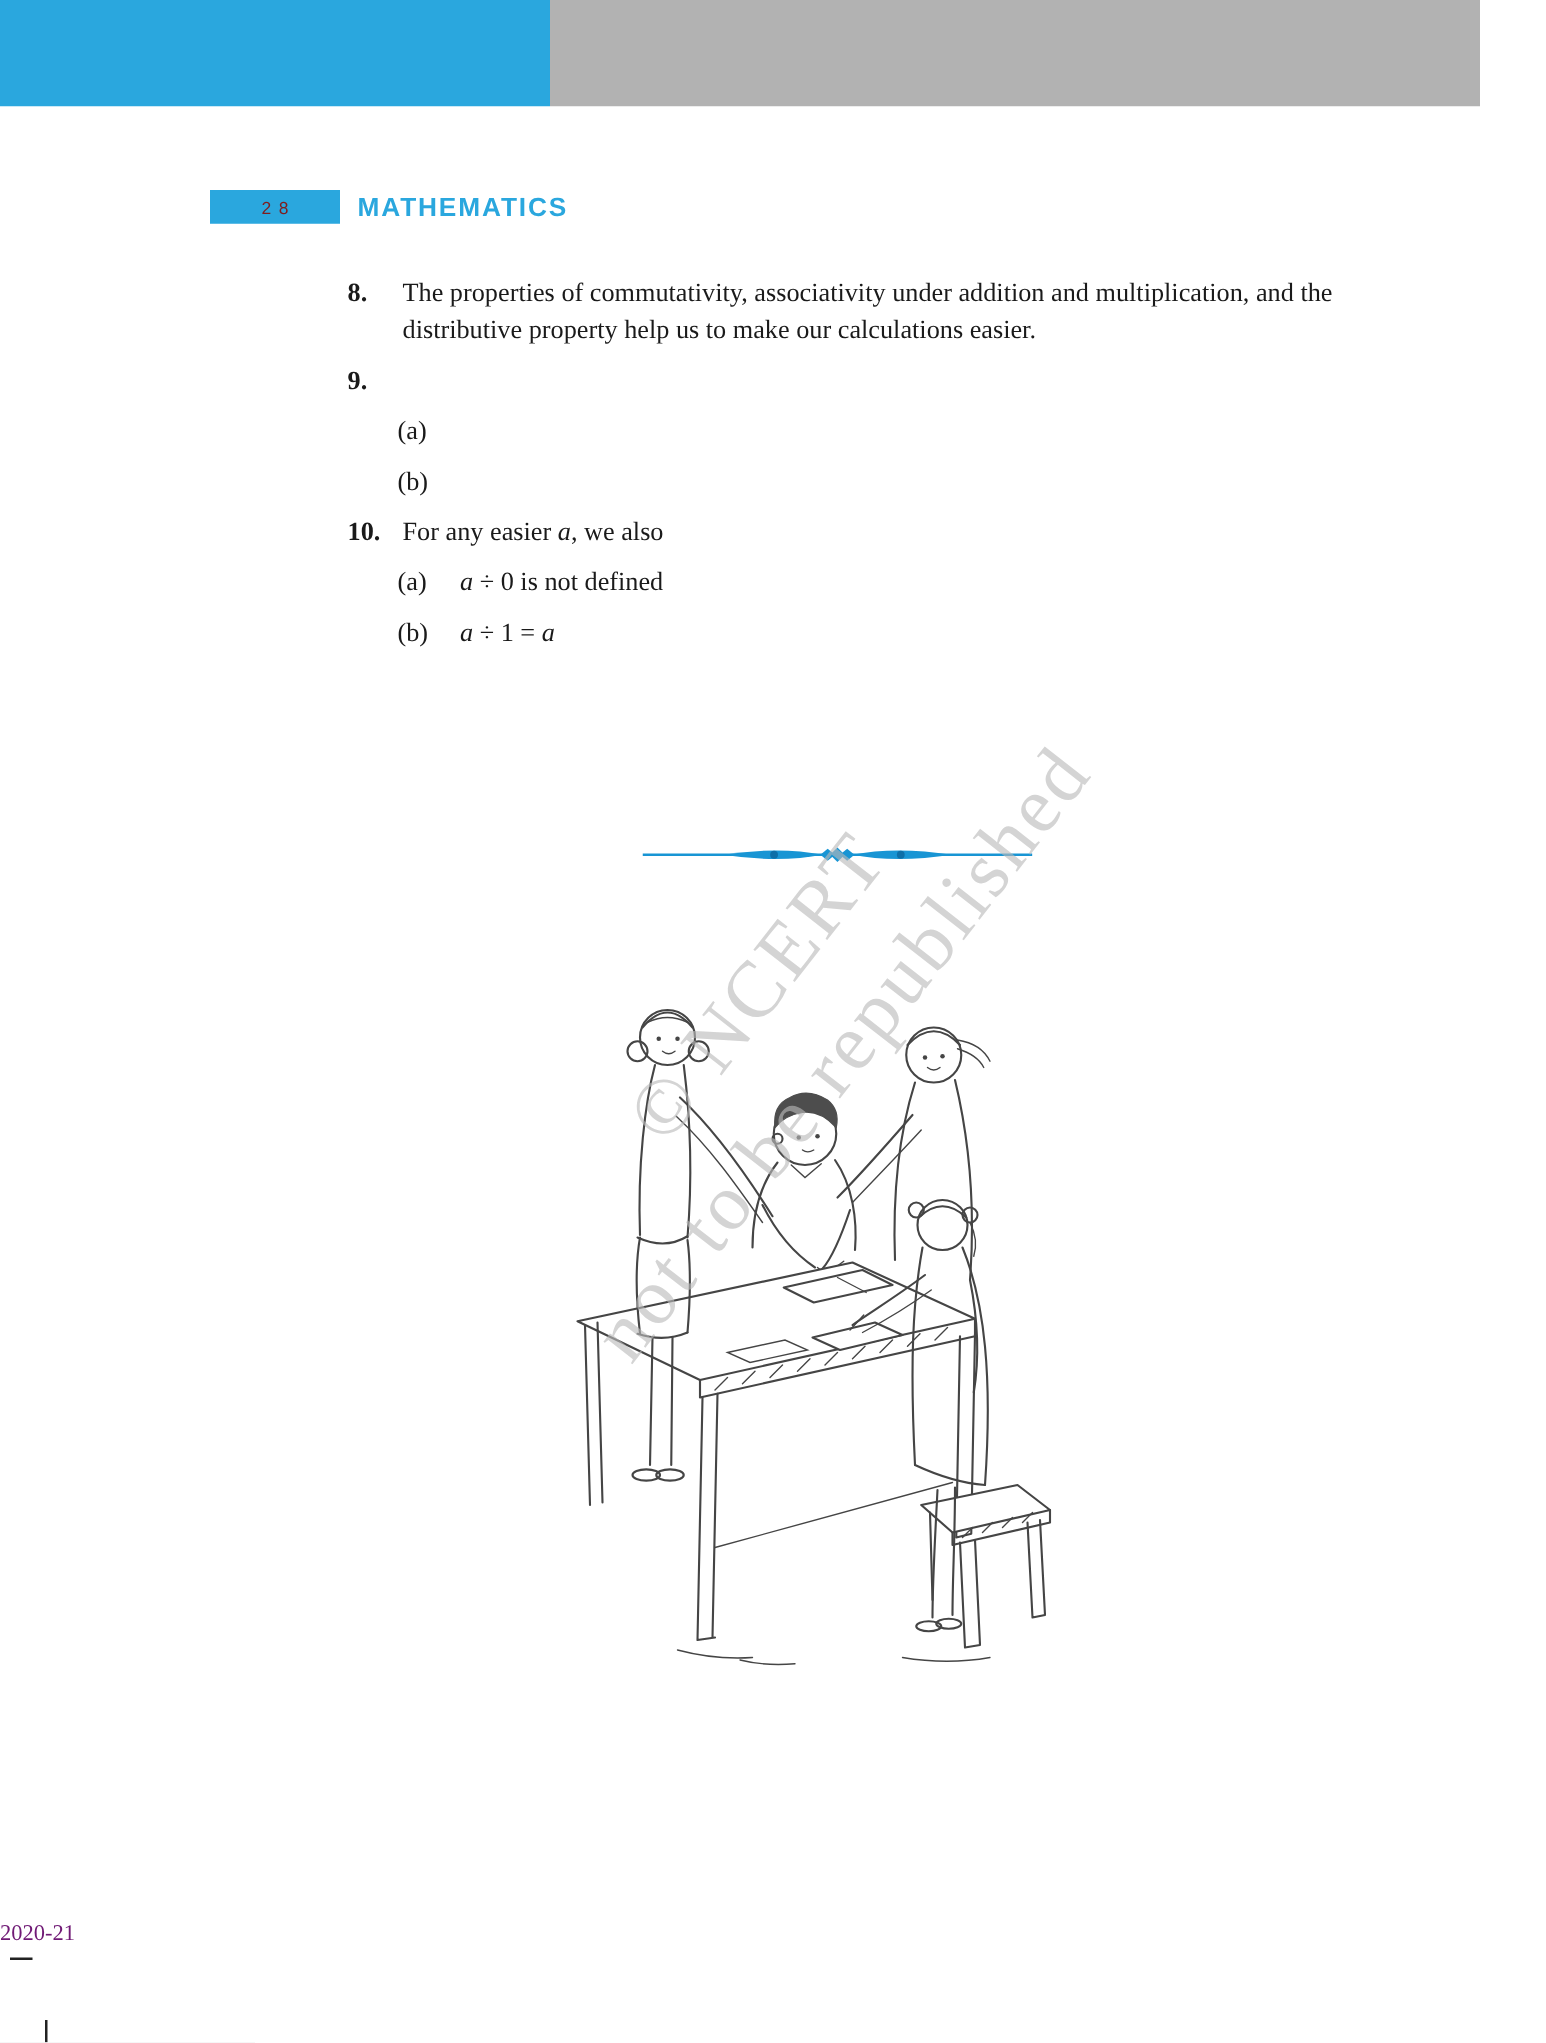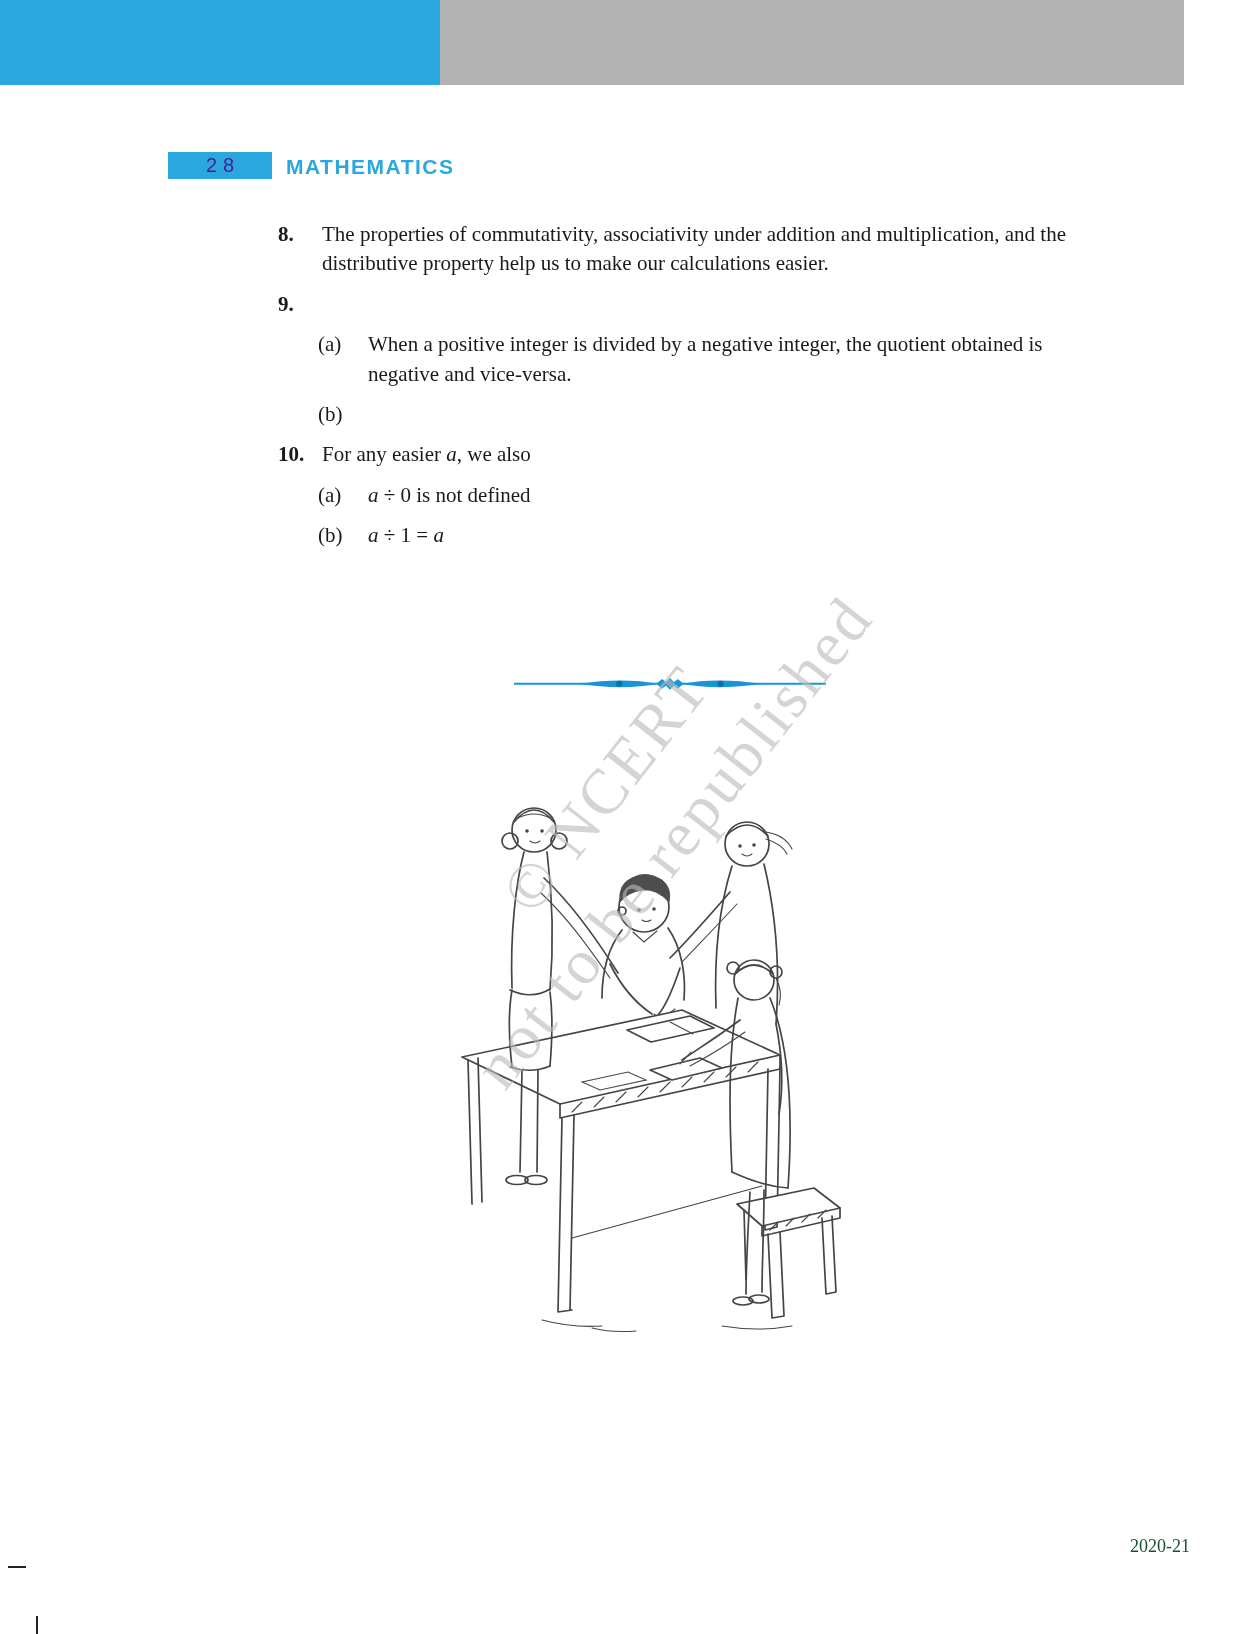--- a/index.html
+++ b/index.html
@@ -25,21 +25,21 @@
   
   .band-cyan{position:absolute;left:0;top:0;width:440px;height:85px;background:var(--accent);}
   .band-gray{position:absolute;left:440px;top:0;width:744px;height:85px;background:var(--band-gray);}
   
   .page-header{position:absolute;left:0;top:152px;height:30px;width:100%;}
   .page-num-box{
     position:absolute;left:168px;top:0;width:104px;height:27px;
     background:var(--accent);display:flex;align-items:center;justify-content:center;
   }
   .page-num-box span{
-    color:#4c1d95;font-family:"Liberation Sans",sans-serif;font-size:20px;
+    color:#7f1d1d;font-family:"Liberation Sans",sans-serif;font-size:14px;
     letter-spacing:6px;padding-left:6px;
   }
   .subject{
     position:absolute;left:286px;top:3px;
     color:var(--accent);font-family:"Liberation Sans",sans-serif;
     font-size:21px;letter-spacing:1.5px;font-weight:bold;
   }
   
   .content{position:absolute;left:0;top:220px;width:1120px;}
   .li{display:flex;margin-bottom:11px;font-size:21px;line-height:1.40;}
@@ -61,22 +61,22 @@
   }
   .watermark span{display:block;font-size:64px;letter-spacing:3px;line-height:1.35;white-space:nowrap;}
   
   .illustration{position:absolute;left:432px;top:752px;width:474px;height:592px;z-index:2;}
   .illustration svg{width:100%;height:100%;}
   .sk{fill:none;stroke:var(--sketch);stroke-width:1.7;stroke-linecap:round;stroke-linejoin:round;}
   .sk-thin{fill:none;stroke:var(--sketch);stroke-width:1.1;stroke-linecap:round;}
   .sk-fillw{fill:#ffffff;stroke:var(--sketch);stroke-width:1.7;stroke-linejoin:round;}
   .sk-hair{fill:#4d4d4d;stroke:#4d4d4d;stroke-width:1;}
   
-  .footer{position:absolute;left:0;top:1536px;width:1190px;text-align:right;
-    font-size:18px;color:#14532d;}
+  .footer{position:absolute;left:0;top:1536px;width:1190px;text-align:left;
+    font-size:18px;color:#701a75;}
 </style>
 </head>
 <body>
 
 <div class="sheet">
 
   <div class="crop v-tl"></div>
   <div class="crop h-tl"></div>
   <div class="crop h-bl"></div>
   <div class="crop v-bl"></div>
@@ -95,21 +95,20 @@
     <div id="points-list">
         <div class="li main">
           <span class="li-label">8.</span>
           <span class="li-text"><span>The properties of commutativity, associativity under addition and multiplication, and the distributive property help us to make our calculations easier.</span></span>
         </div>
         <div class="li main">
           <span class="li-label">9.</span>
         </div>
         <div class="li sub">
           <span class="li-label">(a)</span>
-          <span class="li-text"><span>When a positive integer is divided by a negative integer, the quotient obtained is negative and vice-versa.</span></span>
         </div>
         <div class="li sub">
           <span class="li-label">(b)</span>
         </div>
         <div class="li main">
           <span class="li-label">10.</span>
           <span class="li-text"><span>For any easier </span><i>a</i><span>, we also</span></span>
         </div>
         <div class="li sub">
           <span class="li-label">(a)</span>

